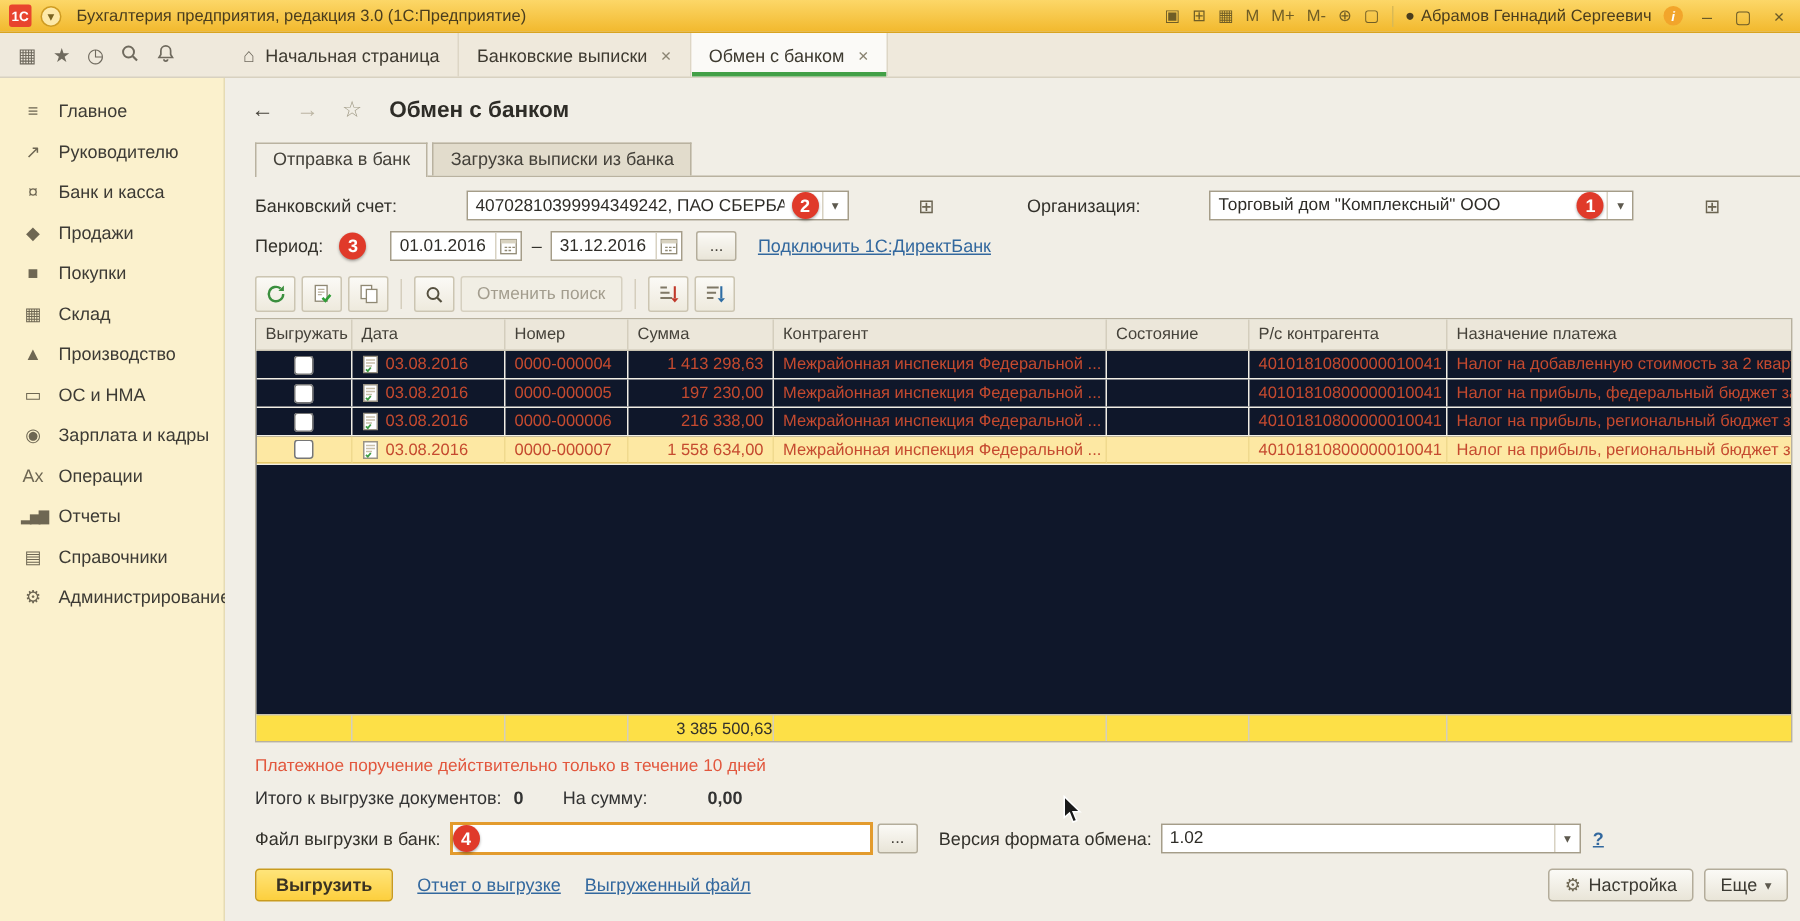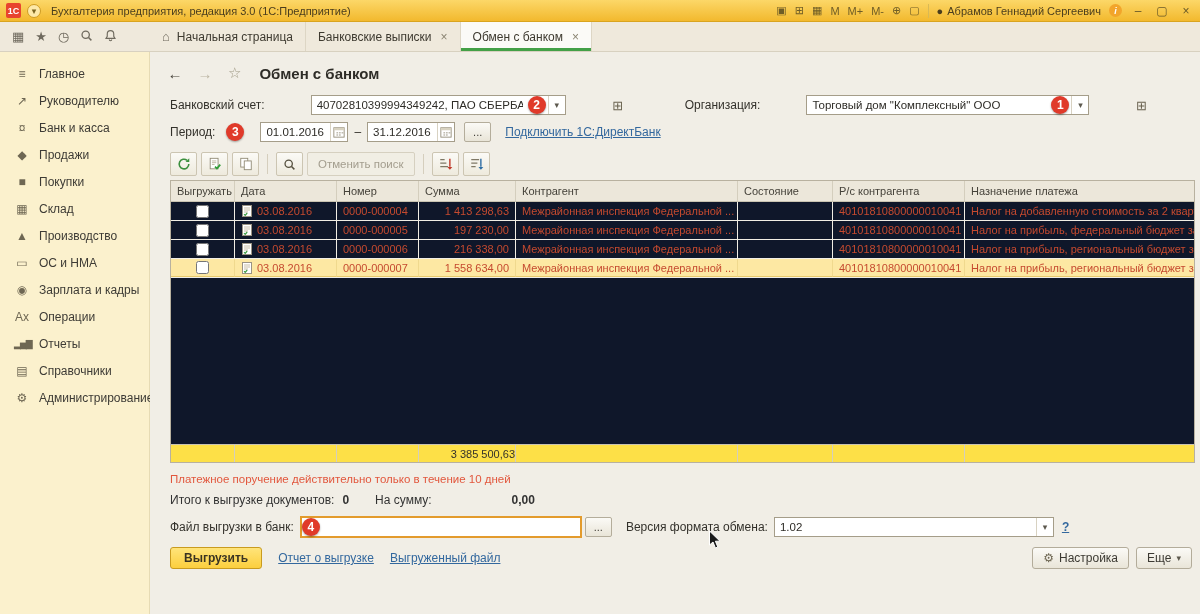--- a/index.html
+++ b/index.html
@@ -95,21 +95,21 @@
   .grow .cell input[type=checkbox] { width:13px; height:13px; cursor:pointer; }
   .doc-ic { flex:none; margin-right:4px; }
   .gtotal { display:flex; height:18px; background:#fde047; border-top:1px solid #c9c3b1; font-weight:normal; color:#33312b; }
   .gtotal .cell { border-right:1px solid #d4cebd; display:flex; align-items:center; }
 
   .warning { margin:10px 0 0 20px; font-size:11.5px; color:#e2573d; }
   .totals-line { display:flex; align-items:center; margin:8px 0 0 20px; font-size:12px; }
   .totals-line .bold { font-weight:bold; }
   .v-docs { margin-left:8px; }
   .l-sum { margin-left:26px; }
-  .v-sum { margin-left:80px; }
+  .v-sum { margin-left:40px; }
 
   .file-row { display:flex; align-items:center; margin:9px 0 0 20px; height:22px; }
   .file-field { width:282px; height:22px; border:2px solid #e39b2d; }
   .combo-format { width:280px; }
   .help-q { margin-left:8px; font-weight:bold; }
 
   .bottom-row { display:flex; align-items:center; margin:8px 8px 0 20px; height:24px; }
   .btn-upload { height:22px; padding:0 13px; background:linear-gradient(#ffe47a,#fccf3e); border:1px solid #c99b1f; border-radius:3px; font-weight:bold; font-size:12px; color:#3a3322; cursor:pointer; font-family:"Liberation Sans",sans-serif; }
   .bottom-row .link { margin-left:16px; }
   .right-group { margin-left:auto; display:flex; align-items:center; gap:7px; }
@@ -236,20 +236,24 @@
 
 <div class="main">
 
   <div class="page-header">
     <span class="navarrow back">←</span>
     <span class="navarrow fwd">→</span>
     <span class="fav-star">☆</span>
     <span class="page-title">Обмен с банком</span>
   </div>
 
+  <div class="ptabs">
+    <div class="ptab active">Отправка в банк</div>
+    <div class="ptab">Загрузка выписки из банка</div>
+  </div>
 
   <div class="form-row row1">
     <span class="flabel">Банковский счет:</span>
     <div class="field w-account">
       <input value="40702810399994349242, ПАО СБЕРБАНК" style="">
       <span class="callout">2</span>
       <span class="drop-btn">▾</span>
     </div>
     <span class="open-btn">⊞</span>
     <span class="flabel" style="margin-left:18px">Организация:</span>

